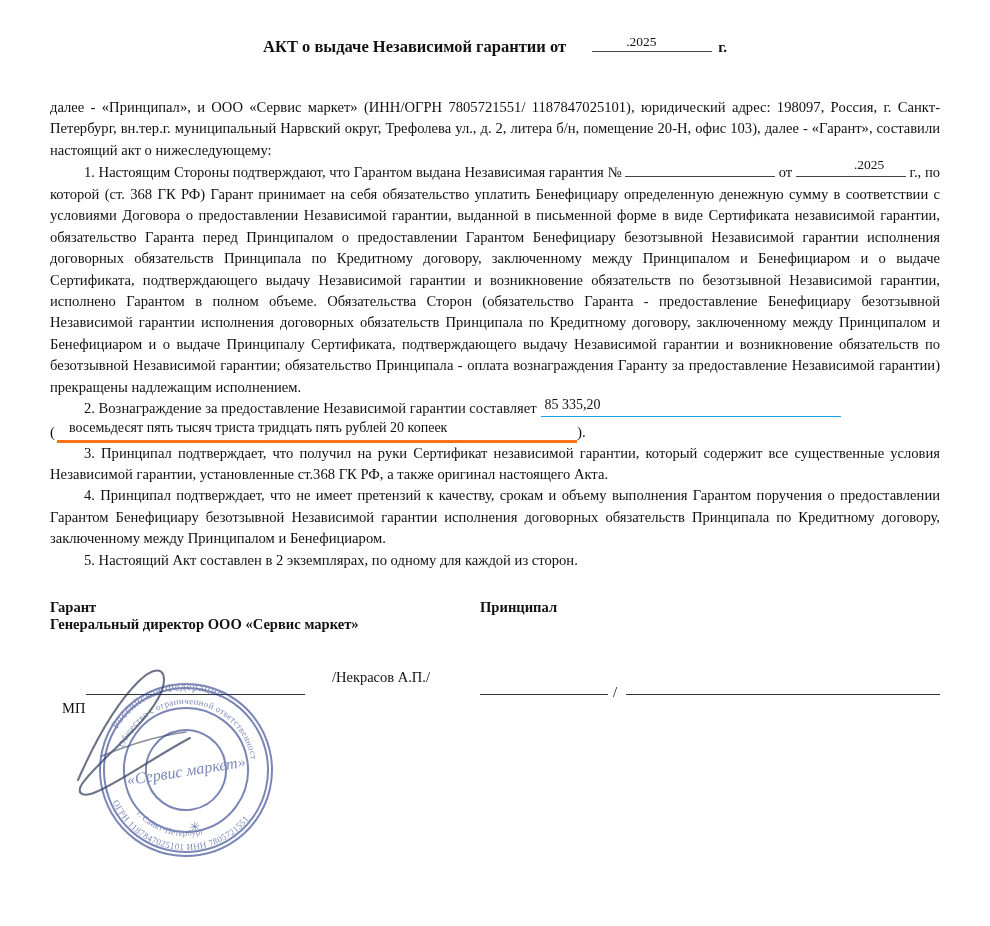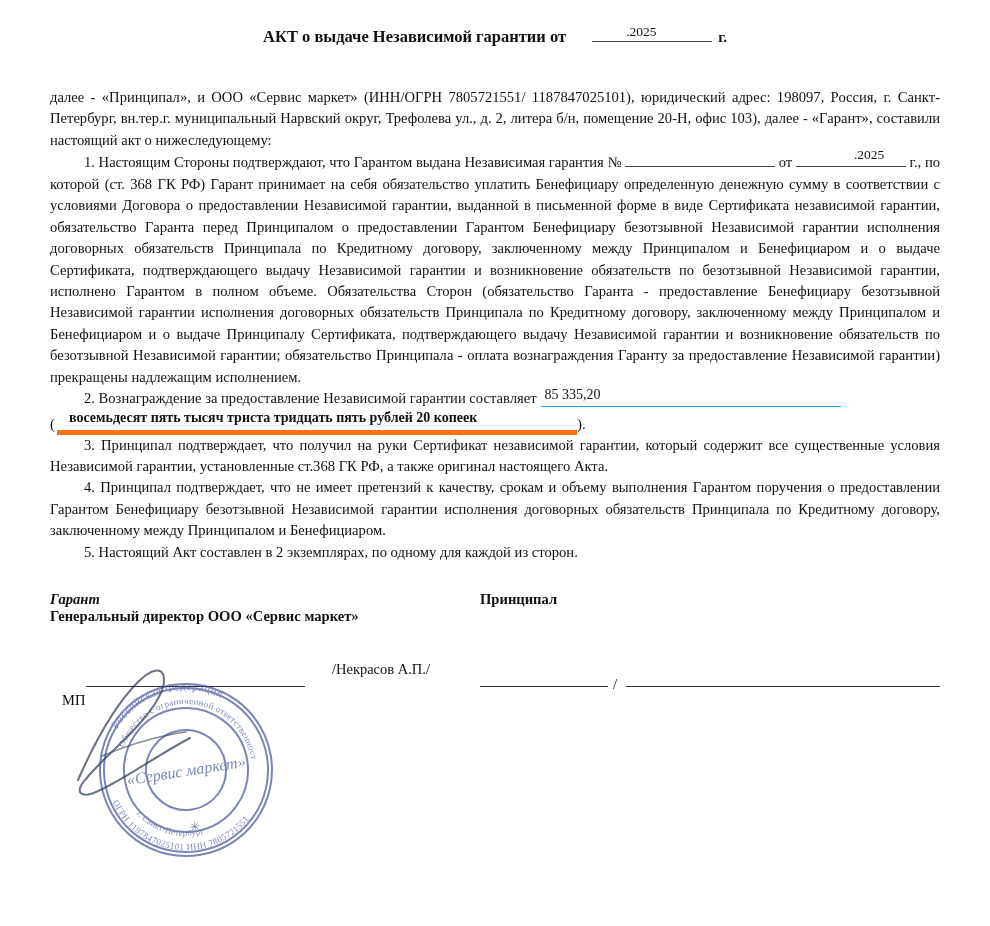--- a/index.html
+++ b/index.html
@@ -21,21 +21,21 @@
     height: 926px;
     padding: 0;
     box-sizing: border-box;
   }
 
   
   .title-row {
     display: flex;
     align-items: baseline;
     justify-content: center;
-    padding-top: 24px;
+    padding-top: 34px;
     font-size: 16.5px;
     font-weight: bold;
   }
   .title-text {
     white-space: nowrap;
   }
   .title-date-blank {
     display: inline-block;
     width: 120px;
     border-bottom: 1px solid #444;
@@ -116,43 +116,42 @@
   }
   .words-line {
     display: flex;
     align-items: flex-end;
     margin-top: 1px;
   }
   .paren { font-size: 15px; padding-right: 2px; }
   .words-box {
     position: relative;
     width: 520px;
-    border-bottom: 5px solid #f97316;
+    border-bottom: 3px solid #f97316;
     height: 19px;
-    font-weight: bold;
   }
   .words-text {
     position: absolute;
     left: 12px;
     bottom: 1px;
     font-size: 14px;
   }
 
   
   .sig-wrap {
     margin: 28px 50px 0 50px;
     position: relative;
     font-size: 14.6px;
   }
   .sig-head {
     display: flex;
   }
   .sig-left { width: 430px; }
   .sig-left .role { font-weight: bold; }
-  .sig-bold { font-weight: bold; font-style: italic; }
+  .sig-bold { font-weight: bold; }
   .sig-right { flex: 1; font-weight: bold; }
 
   .sig-lines {
     position: relative;
     margin-top: 46px;
     display: flex;
   }
   .sig-line-left {
     width: 430px;
     position: relative;

